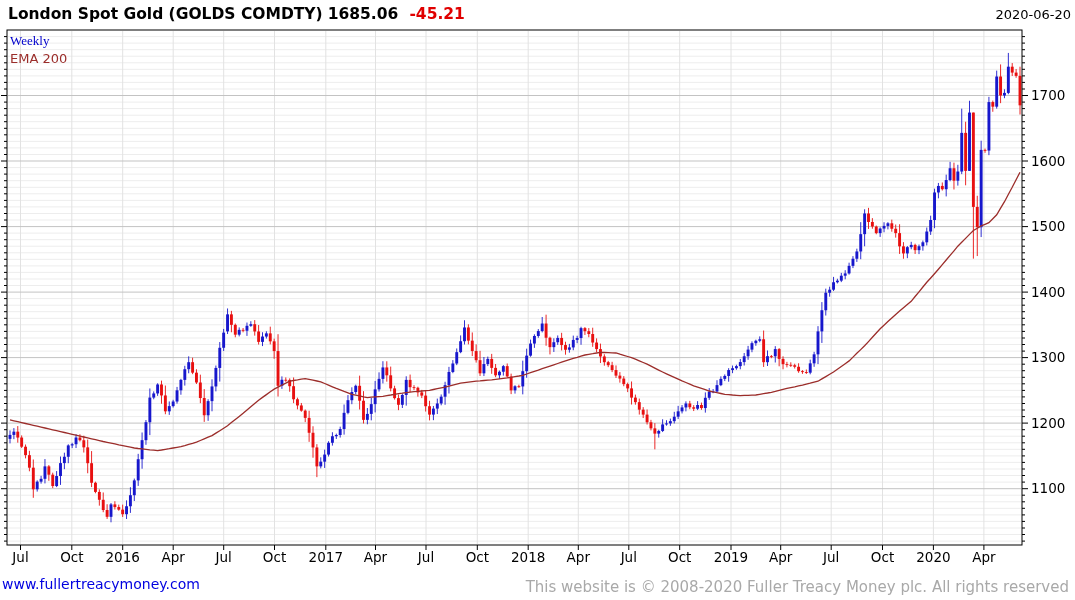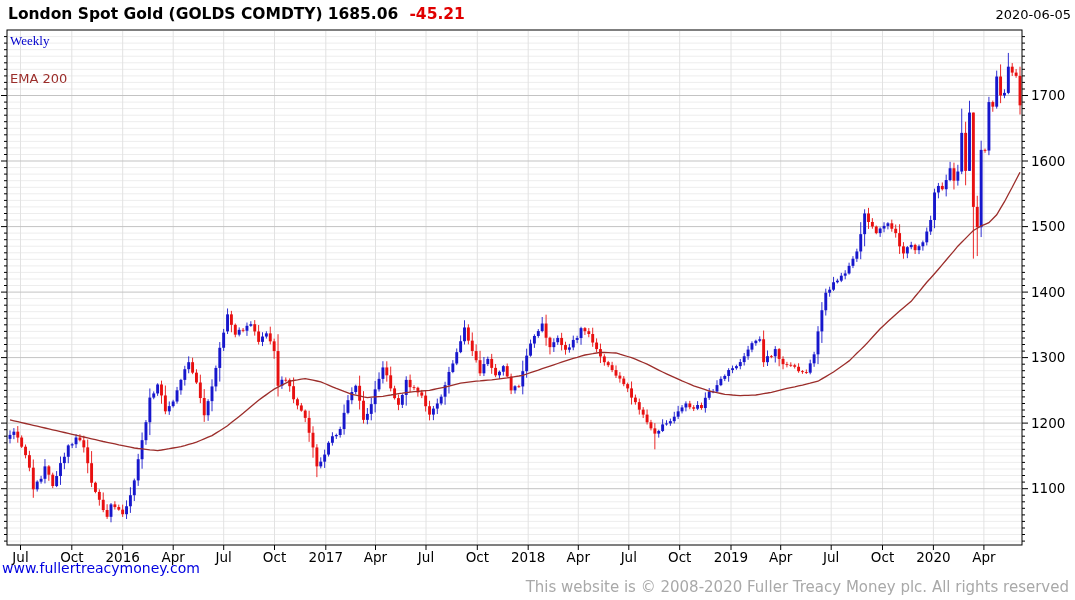--- a/index.html
+++ b/index.html
@@ -8,33 +8,33 @@
     font-family:"DejaVu Sans","Liberation Sans",sans-serif;
     -webkit-font-smoothing:antialiased;
   }
   .titlebar{position:absolute;left:8px;top:4px;width:1060px;height:24px;}
   .title-main{font-size:15.5px;font-weight:bold;color:#000;}
   .title-change{font-size:15.5px;font-weight:bold;color:#e00000;margin-left:6px;}
   .chart-date{position:absolute;right:4px;top:7px;font-size:13px;color:#000;}
   #chart-svg{position:absolute;left:0;top:0;}
   .legend{position:absolute;left:10px;top:32px;line-height:18px;}
   .legend .tf{display:block;font-size:13px;color:#0000cc;font-family:Liberation Serif, serif;}
-  .legend .ema{display:block;font-size:13px;color:#9b2d2a;margin-top:20px;}
-  .footer-link{position:absolute;left:2px;top:560px;font-size:14px;color:#0000e0;text-decoration:none;cursor:pointer;}
+  .legend .ema{display:block;font-size:13px;color:#9b2d2a;}
+  .footer-link{position:absolute;left:2px;top:576px;font-size:14px;color:#0000e0;text-decoration:none;cursor:pointer;}
   .footer-copy{position:absolute;right:6px;top:578px;font-size:15px;color:#a9a9a9;}
 </style>
 </head>
 <body>
 
 <div class="titlebar">
   <span class="title-main">London Spot Gold (GOLDS COMDTY)</span>
   <span class="title-main">1685.06</span>
   <span class="title-change">-45.21</span>
 </div>
-<div class="chart-date">2020-06-05</div>
+<div class="chart-date">2020-06-20</div>
 
 <svg id="chart-svg" width="1075" height="600">
     <path d="M8 541.1H1021M8 534.5H1021M8 528.0H1021M8 521.4H1021M8 514.9H1021M8 508.3H1021M8 501.8H1021M8 495.2H1021M8 482.1H1021M8 475.5H1021M8 469.0H1021M8 462.4H1021M8 455.9H1021M8 449.3H1021M8 442.8H1021M8 436.2H1021M8 429.7H1021M8 416.6H1021M8 410.0H1021M8 403.5H1021M8 396.9H1021M8 390.4H1021M8 383.8H1021M8 377.3H1021M8 370.7H1021M8 364.2H1021M8 351.1H1021M8 344.5H1021M8 338.0H1021M8 331.4H1021M8 324.8H1021M8 318.3H1021M8 311.7H1021M8 305.2H1021M8 298.6H1021M8 285.5H1021M8 279.0H1021M8 272.4H1021M8 265.9H1021M8 259.3H1021M8 252.8H1021M8 246.2H1021M8 239.7H1021M8 233.1H1021M8 220.0H1021M8 213.5H1021M8 206.9H1021M8 200.4H1021M8 193.8H1021M8 187.3H1021M8 180.7H1021M8 174.1H1021M8 167.6H1021M8 154.5H1021M8 147.9H1021M8 141.4H1021M8 134.8H1021M8 128.3H1021M8 121.7H1021M8 115.2H1021M8 108.6H1021M8 102.1H1021M8 89.0H1021M8 82.4H1021M8 75.9H1021M8 69.3H1021M8 62.8H1021M8 56.2H1021M8 49.7H1021M8 43.1H1021M8 36.6H1021" stroke="#ededed" stroke-width="1" fill="none"></path>
     <path d="M20.5 31V544M71.8 31V544M122.7 31V544M173.2 31V544M223.7 31V544M274.5 31V544M325.8 31V544M375.5 31V544M426.0 31V544M477.3 31V544M528.2 31V544M578.3 31V544M628.8 31V544M679.7 31V544M731.0 31V544M780.7 31V544M831.2 31V544M882.5 31V544M933.4 31V544M983.9 31V544" stroke="#e2e2e2" stroke-width="1" fill="none"></path>
     <path d="M8 488.7H1021M8 423.1H1021M8 357.6H1021M8 292.1H1021M8 226.6H1021M8 161.0H1021M8 95.5H1021" stroke="#c3c3c3" stroke-width="1" fill="none"></path>
     <g>
       <line x1="10.00" x2="10.00" y1="430.45" y2="443.39" stroke="#1717cc" stroke-width="0.9"></line>
       <rect x="8.55" y="434.92" width="2.9" height="3.93" fill="#1717cc"></rect>
       <line x1="13.88" x2="13.88" y1="428.09" y2="439.16" stroke="#1717cc" stroke-width="0.9"></line>
       <rect x="12.43" y="431.65" width="2.9" height="3.28" fill="#1717cc"></rect>

